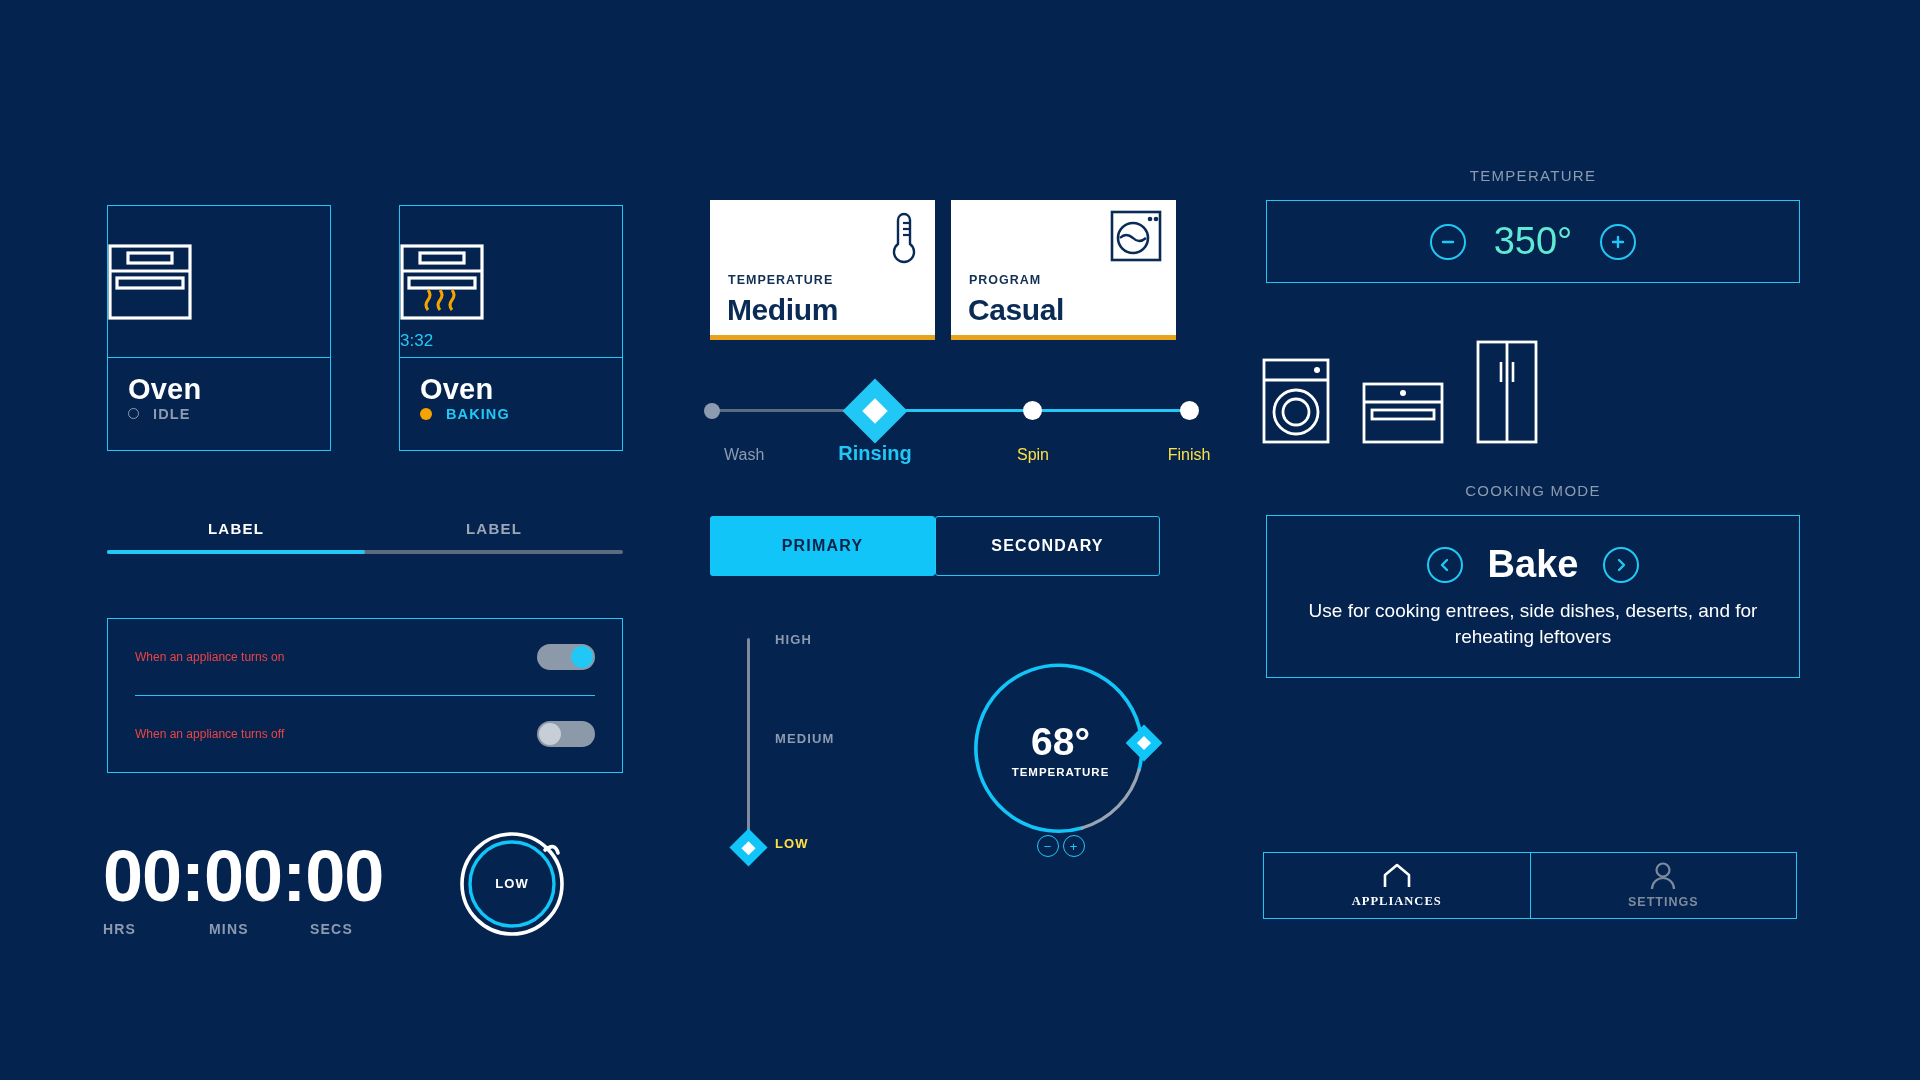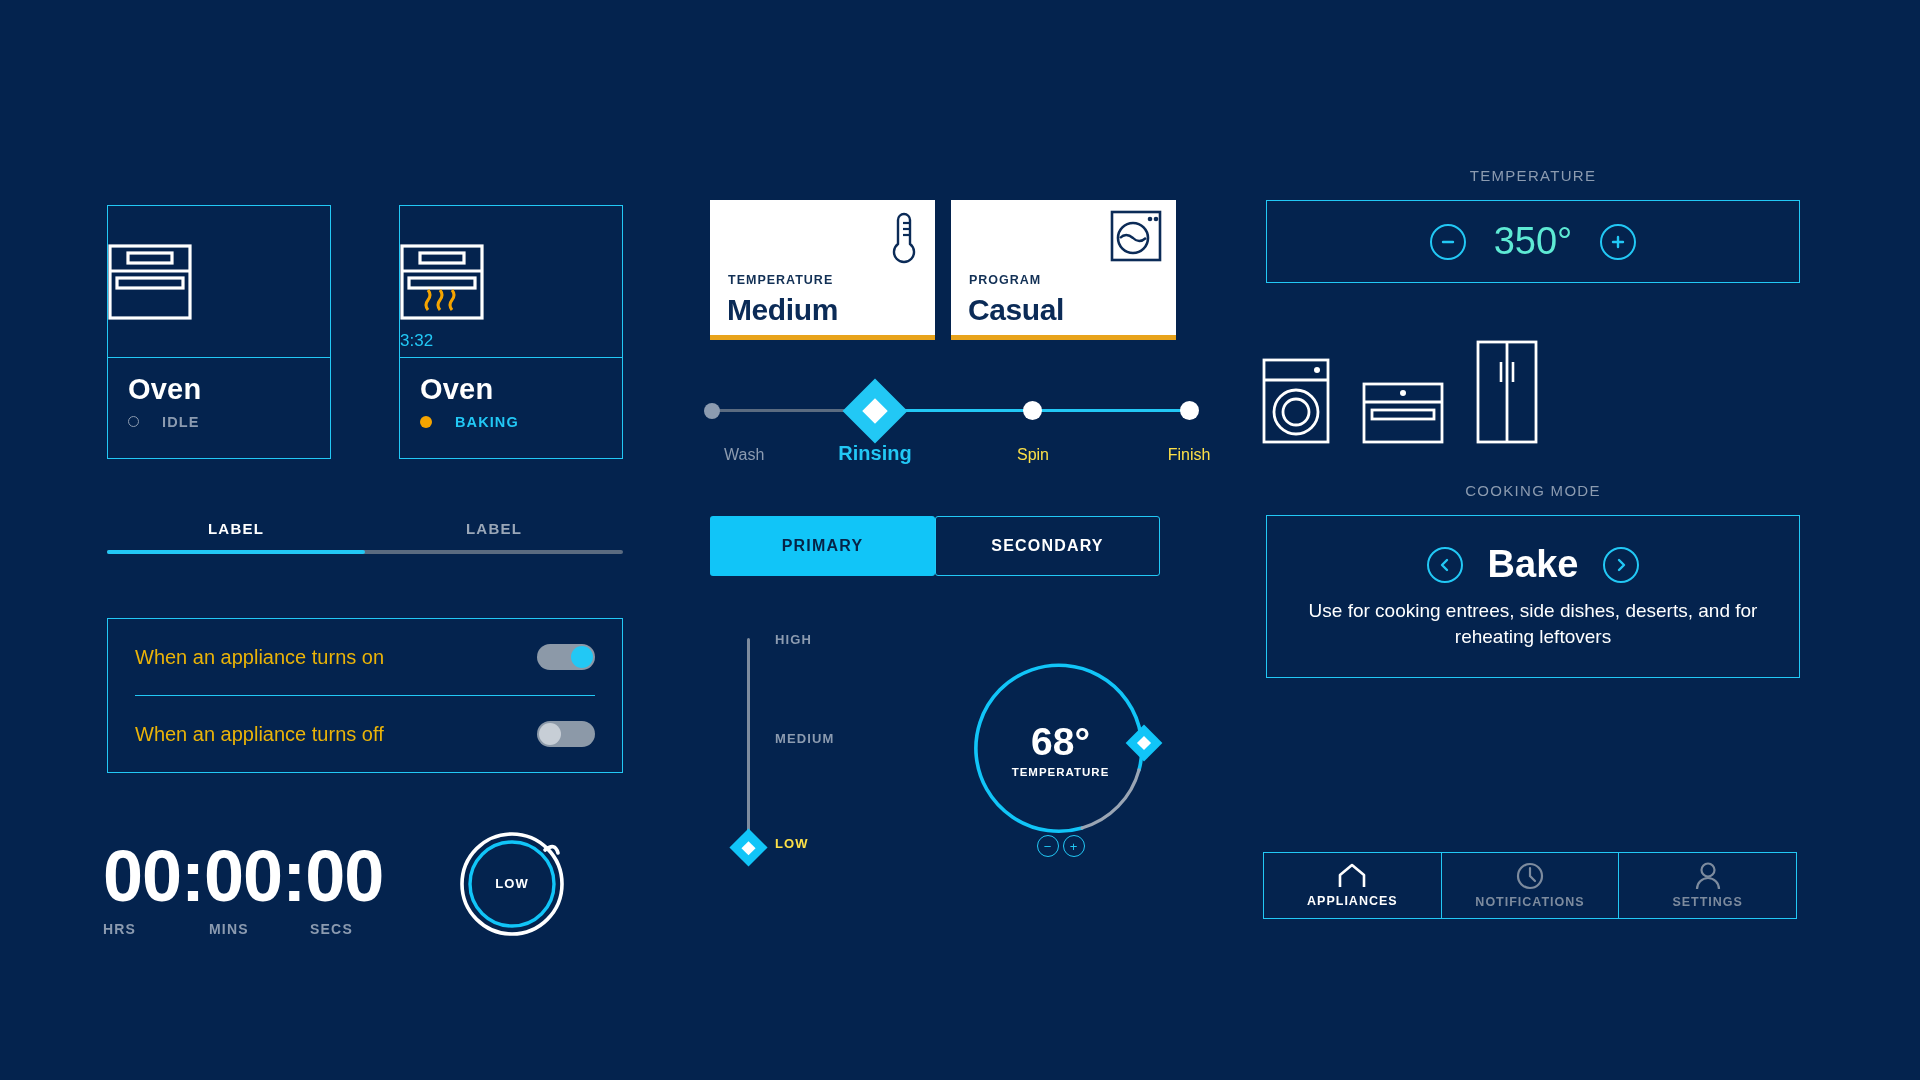--- a/index.html
+++ b/index.html
@@ -22,21 +22,21 @@
   .app-card { width: 224px; border: 1.5px solid #22c8f5; background: #04234e; }
   .app-card .icon-area {
     height: 152px; display: flex; flex-direction: column;
     align-items: flex-start; justify-content: center;
     border-bottom: 1.5px solid #22c8f5; position: relative;
   }
   .app-card .meta { padding: 16px 20px 28px 20px; }
   .app-card .app-title {
     font-size: 29px; font-weight: bold; color: #fff; letter-spacing: .2px; line-height: 1.1;
   }
-  .app-status { margin-top: 8px; display: flex; align-items: center; gap: 23px;
+  .app-status { margin-top: 0; display: flex; align-items: center; gap: 14px;
     font-size: 14.5px; font-weight: bold; letter-spacing: 1.1px; }
   .dot-idle { width: 11px; height: 11px; border-radius: 50%; border: 1.6px solid #8c9bb0; }
   .dot-baking { width: 12px; height: 12px; border-radius: 50%; background: #f5a400; }
   .timer-sub { position: absolute; bottom: 6px; font-size: 17px; color: #22c8f5; }
 
   
   .tabs { position: absolute; left: 107px; top: 520px; width: 516px; }
   .tab-labels { display: flex; }
   .tab-labels > div { flex: 1; text-align: center; font-size: 15px;
     font-weight: bold; letter-spacing: 1.2px; padding-bottom: 13px; }
@@ -44,21 +44,21 @@
   .tab-inactive { color: #9aa7b8; }
   .tab-track { height: 4px; background: #5b6b80; border-radius: 2px; position: relative; }
   .tab-track .ind { position: absolute; left: 0; top: 0; height: 4px; width: 50%;
     background: #22c8f5; border-radius: 2px; }
 
   
   .toggle-panel { position: absolute; left: 107px; top: 618px; width: 516px;
     border: 1.5px solid #22c8f5; }
   .toggle-row { display: flex; align-items: center; justify-content: space-between;
     padding: 0 27px; height: 76px; }
-  .toggle-row .t-label { font-size: 20px; color: #eab308; }
+  .toggle-row .t-label { font-size: 12px; color: #ef4444; }
   .toggle-divider { height: 1.4px; background: #22c8f5; margin: 0 27px; }
   .switch { width: 58px; height: 26px; border-radius: 13px; position: relative;
     background: #8c99a8; }
   .switch .knob { position: absolute; top: 2px; width: 22px; height: 22px;
     border-radius: 50%; }
   .switch.on { background: #8c99a8; }
   .switch.on .knob { right: 2px; background: #22c8f5; }
   .switch.off .knob { left: 2px; background: #c7ced6; }
 
   
@@ -148,21 +148,21 @@
   .mode-name { font-size: 38px; font-weight: bold; color: #ffffff; }
   .mode-desc { margin-top: 12px; font-size: 19px; color: #ffffff;
     text-align: center; line-height: 1.35; }
 
   .navbar { position: absolute; left: 1263px; top: 852px; width: 534px; height: 67px;
     display: flex; }
   .nav-item { flex: 1; border: 1.5px solid #22c8f5; display: flex;
     flex-direction: column; align-items: center; justify-content: center; gap: 5px; }
   .nav-item + .nav-item { border-left: none; }
   .nav-item .nlabel { font-size: 12.5px; font-weight: bold; letter-spacing: 1px; }
-  .nav-item.active .nlabel { color: #ffffff; }
+  .nav-item.active .nlabel { color: #ffffff; font-family: Liberation Serif, serif; }
   .nav-item .nlabel { color: #7d8b9e; }
 </style>
 </head>
 <body>
 
 <div class="stage">
 
   <div class="card-row">
 
     <div class="app-card">
@@ -386,27 +386,20 @@
   </div>
 
   <div class="navbar">
     <div class="nav-item active">
       <svg width="30" height="26" viewBox="0 0 30 26">
         <path d="M3 24 V12 L15 2 L27 12 V24" fill="none" stroke="#ffffff" stroke-width="2.6" stroke-linejoin="round"></path>
       </svg>
       <span class="nlabel" style="color:#ffffff;">APPLIANCES</span>
     </div>
     <div class="nav-item">
-      <svg width="28" height="28" viewBox="0 0 28 28">
-        <circle cx="14" cy="14" r="12" fill="none" stroke="#7d8b9e" stroke-width="2.2"></circle>
-        <path d="M14 6 V14 L19 19" fill="none" stroke="#7d8b9e" stroke-width="2.2" stroke-linecap="round"></path>
-      </svg>
-      <span class="nlabel">NOTIFICATIONS</span>
-    </div>
-    <div class="nav-item">
       <svg width="26" height="28" viewBox="0 0 26 28">
         <circle cx="13" cy="8" r="6.5" fill="none" stroke="#7d8b9e" stroke-width="2.2"></circle>
         <path d="M2 27 a11 11 0 0 1 22 0" fill="none" stroke="#7d8b9e" stroke-width="2.2"></path>
       </svg>
       <span class="nlabel">SETTINGS</span>
     </div>
   </div>
 
 </div>
 

